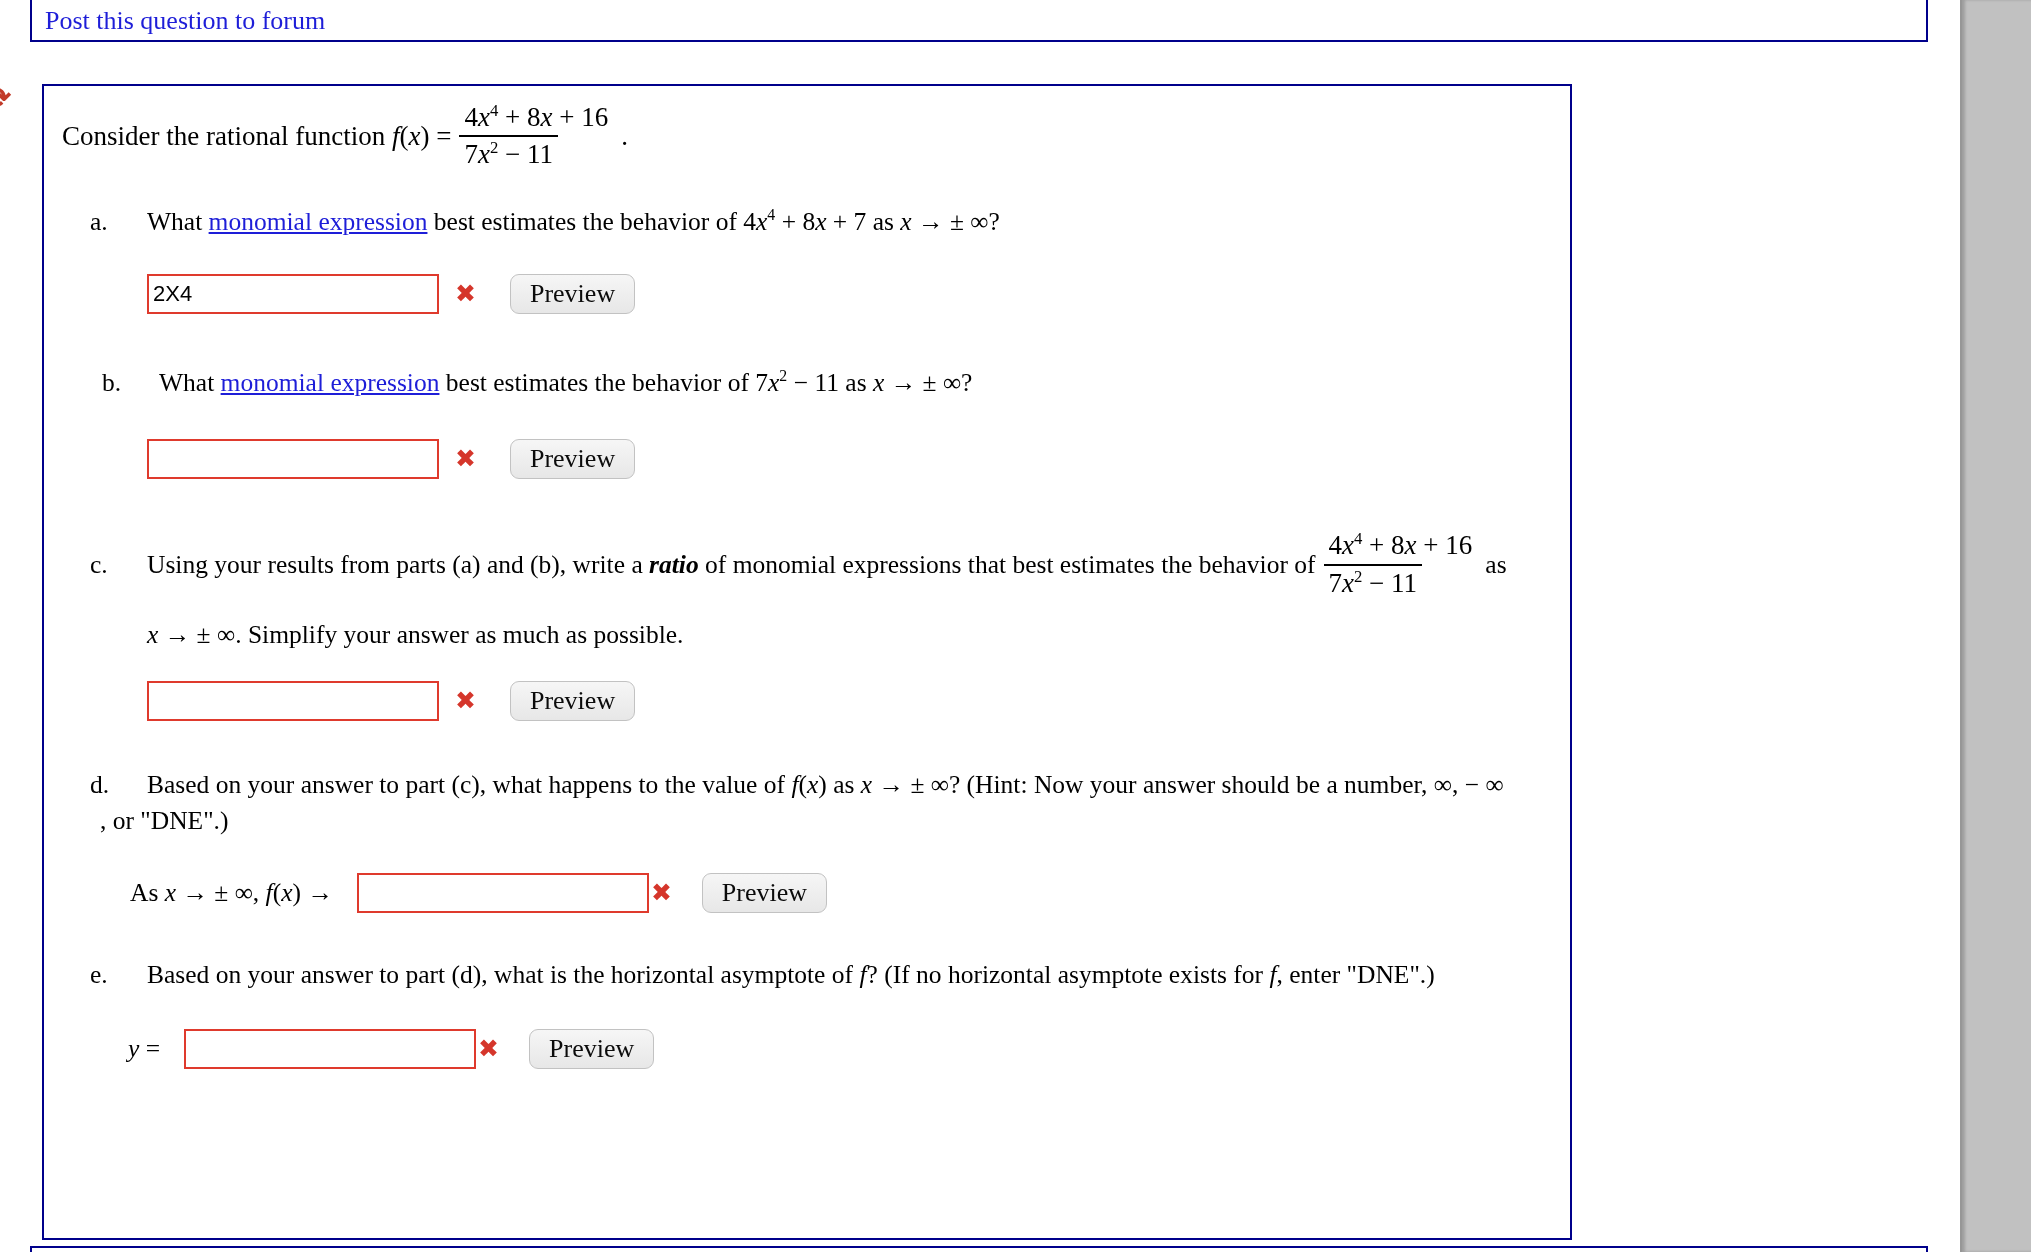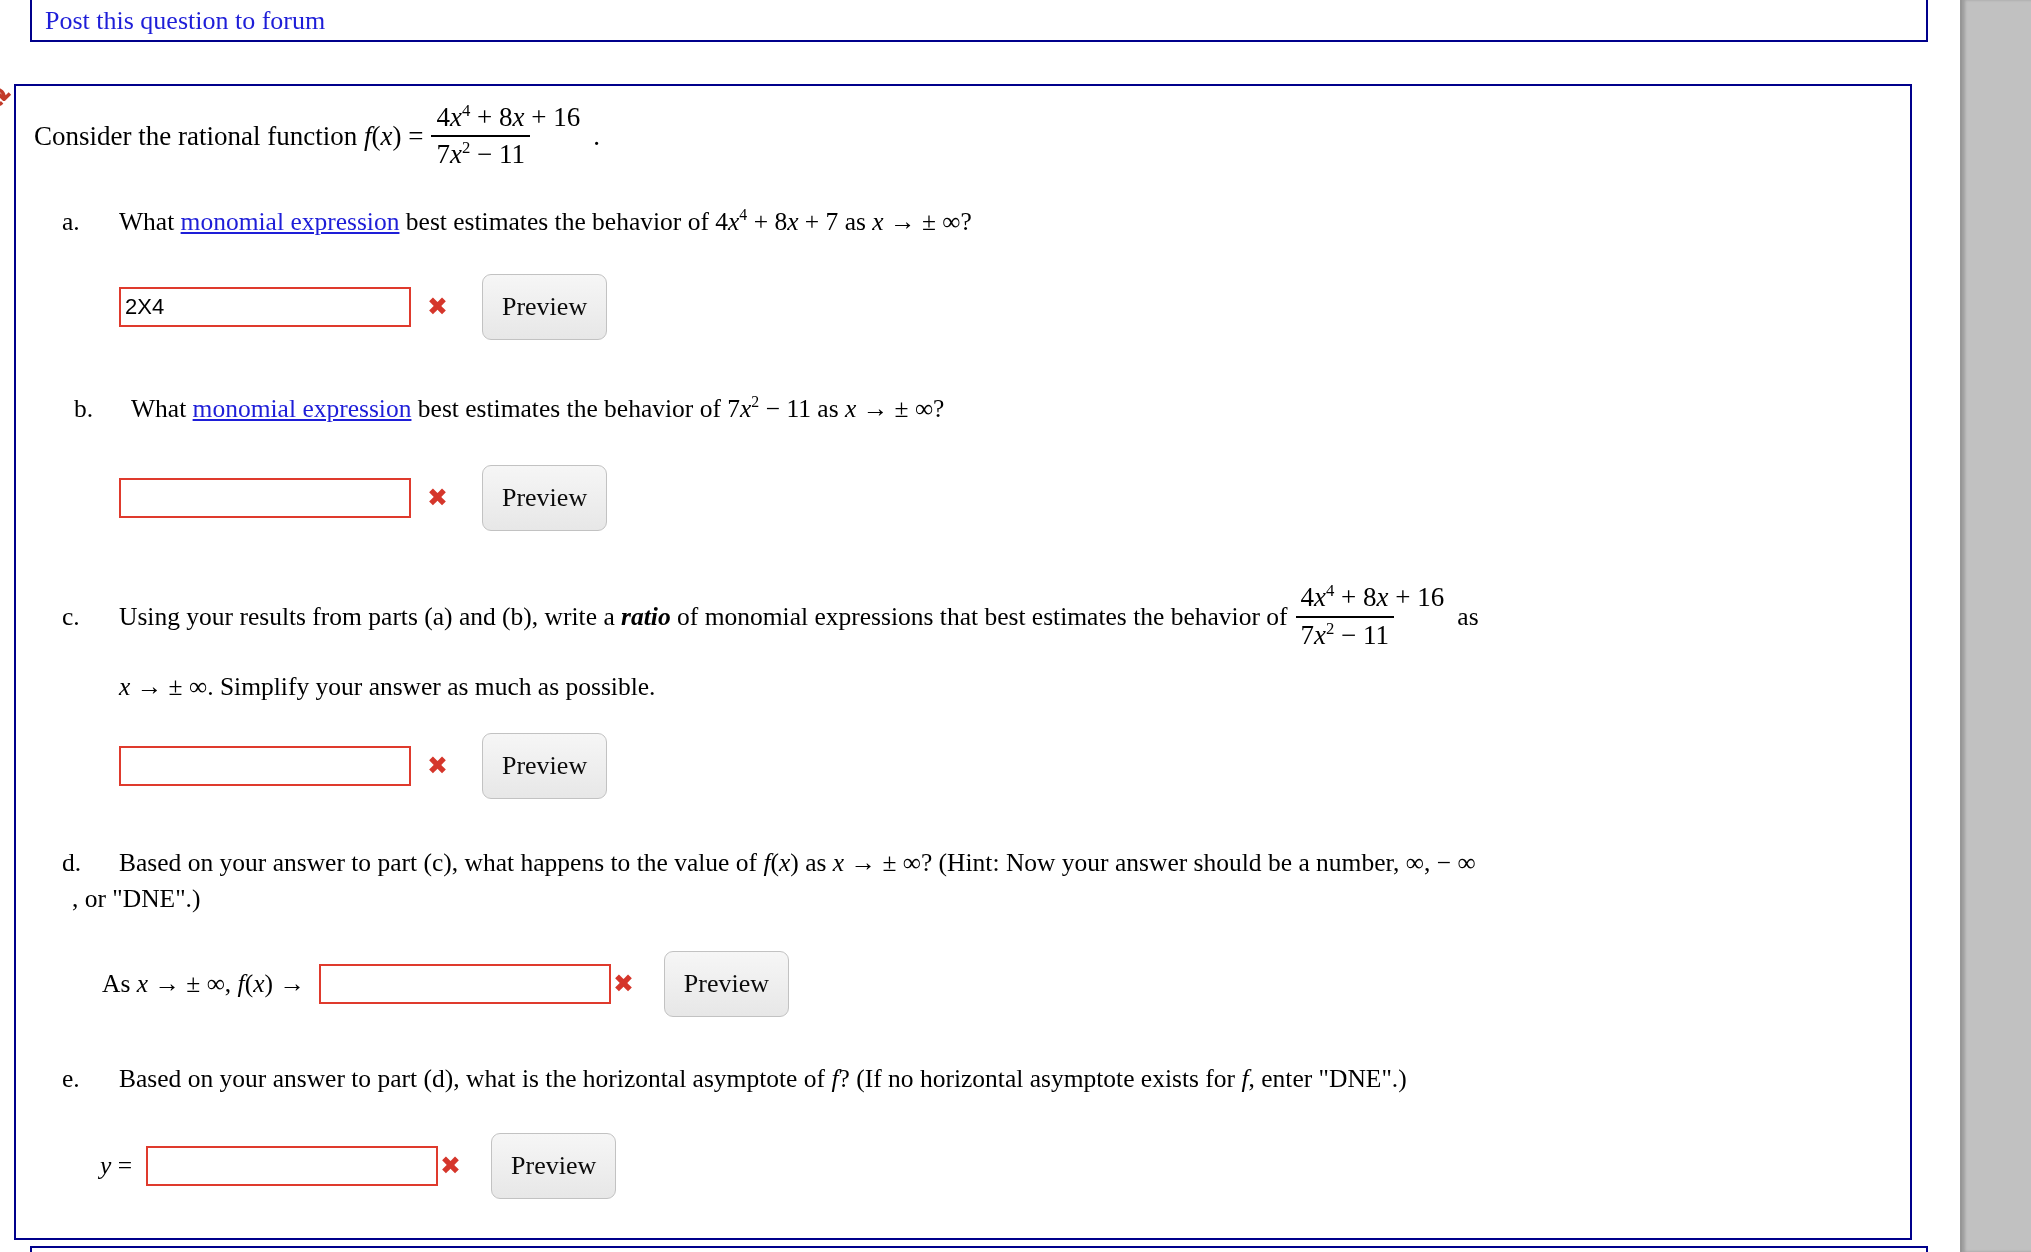--- a/index.html
+++ b/index.html
@@ -15,21 +15,21 @@
   .forum-bar { position:absolute; left:30px; top:-3px; width:1898px; height:45px;
                border:2px solid #00008b; background:#fff; }
   .forum-link { display:inline-block; margin:7px 0 0 13px; font-size:26px;
                 color:#1e1ed8; cursor:pointer; }
 
   
   .reload-frag { position:absolute; left:-14px; top:80px; font-size:30px; font-weight:bold;
                  color:#c23b2a; }
 
   
-  .problem-box { position:absolute; left:14px; top:84px; width:1898px; height:1156px;
+  .problem-box { position:absolute; left:42px; top:84px; width:1530px; height:1156px;
                  border:2px solid #00008b; background:#fff; overflow:hidden; }
 
   
   .next-box { position:absolute; left:30px; top:1246px; width:1898px; height:40px;
               border:2px solid #00008b; background:#fff; }
 
   .intro { display:flex; align-items:center; margin:14px 0 0 18px; font-size:27px; }
 
   .frac { display:inline-flex; flex-direction:column; align-items:flex-start;
           vertical-align:middle; font-size:27px; line-height:1.3; margin:0 8px; }
@@ -54,35 +54,35 @@
   .answer-input { width:292px; height:40px; border:2px solid #df3a2d; background:#fff;
                   font-family:"Liberation Sans", sans-serif; font-size:22px;
                   padding:1px 4px; outline:none; border-radius:0; color:#000; }
   .x-icon { color:#d5362b; font-size:25px; font-weight:bold;
             font-family:"DejaVu Sans", sans-serif; }
   .gap-x { margin-left:16px; }
   .tight-x { margin-left:2px; }
 
   .btn { font-family:"Liberation Serif", serif; font-size:26px; color:#0b0b0b;
          background:linear-gradient(#f6f6f6,#e7e7e7); border:1px solid #c2c2c2;
-         border-radius:9px; padding:17px 19px; cursor:pointer; }
+         border-radius:9px; padding:4px 19px; cursor:pointer; }
   .preview-ml { margin-left:34px; }
   .preview-ml-sm { margin-left:30px; }
 
   .mt-a-line { margin-top:24px; }
   .mt-a-row  { margin-top:34px;align-items:center; }
   .mt-b-line { margin-top:44px;margin-left:12px; }
   .mt-b-row  { margin-top:38px; }
   .mt-c-block{ margin-top:34px; }
   .mt-c-row  { margin-top:28px; }
   .mt-d-line { margin-top:46px; }
   .mt-d-row  { margin-top:34px; margin-left:40px; }
   .mt-e-line { margin-top:44px; }
   .mt-e-row  { margin-top:36px; margin-left:38px; }
-  .prefix-gap { margin-right:14px; }
+  .prefix-gap { margin-right:24px; }
   .submit-wrap { margin:64px 0 0 36px; }
 </style>
 </head>
 <body>
 
 <div class="forum-bar">
   <span class="forum-link">Post this question to forum</span>
 </div>
 
 <span class="reload-frag">⟳</span>

